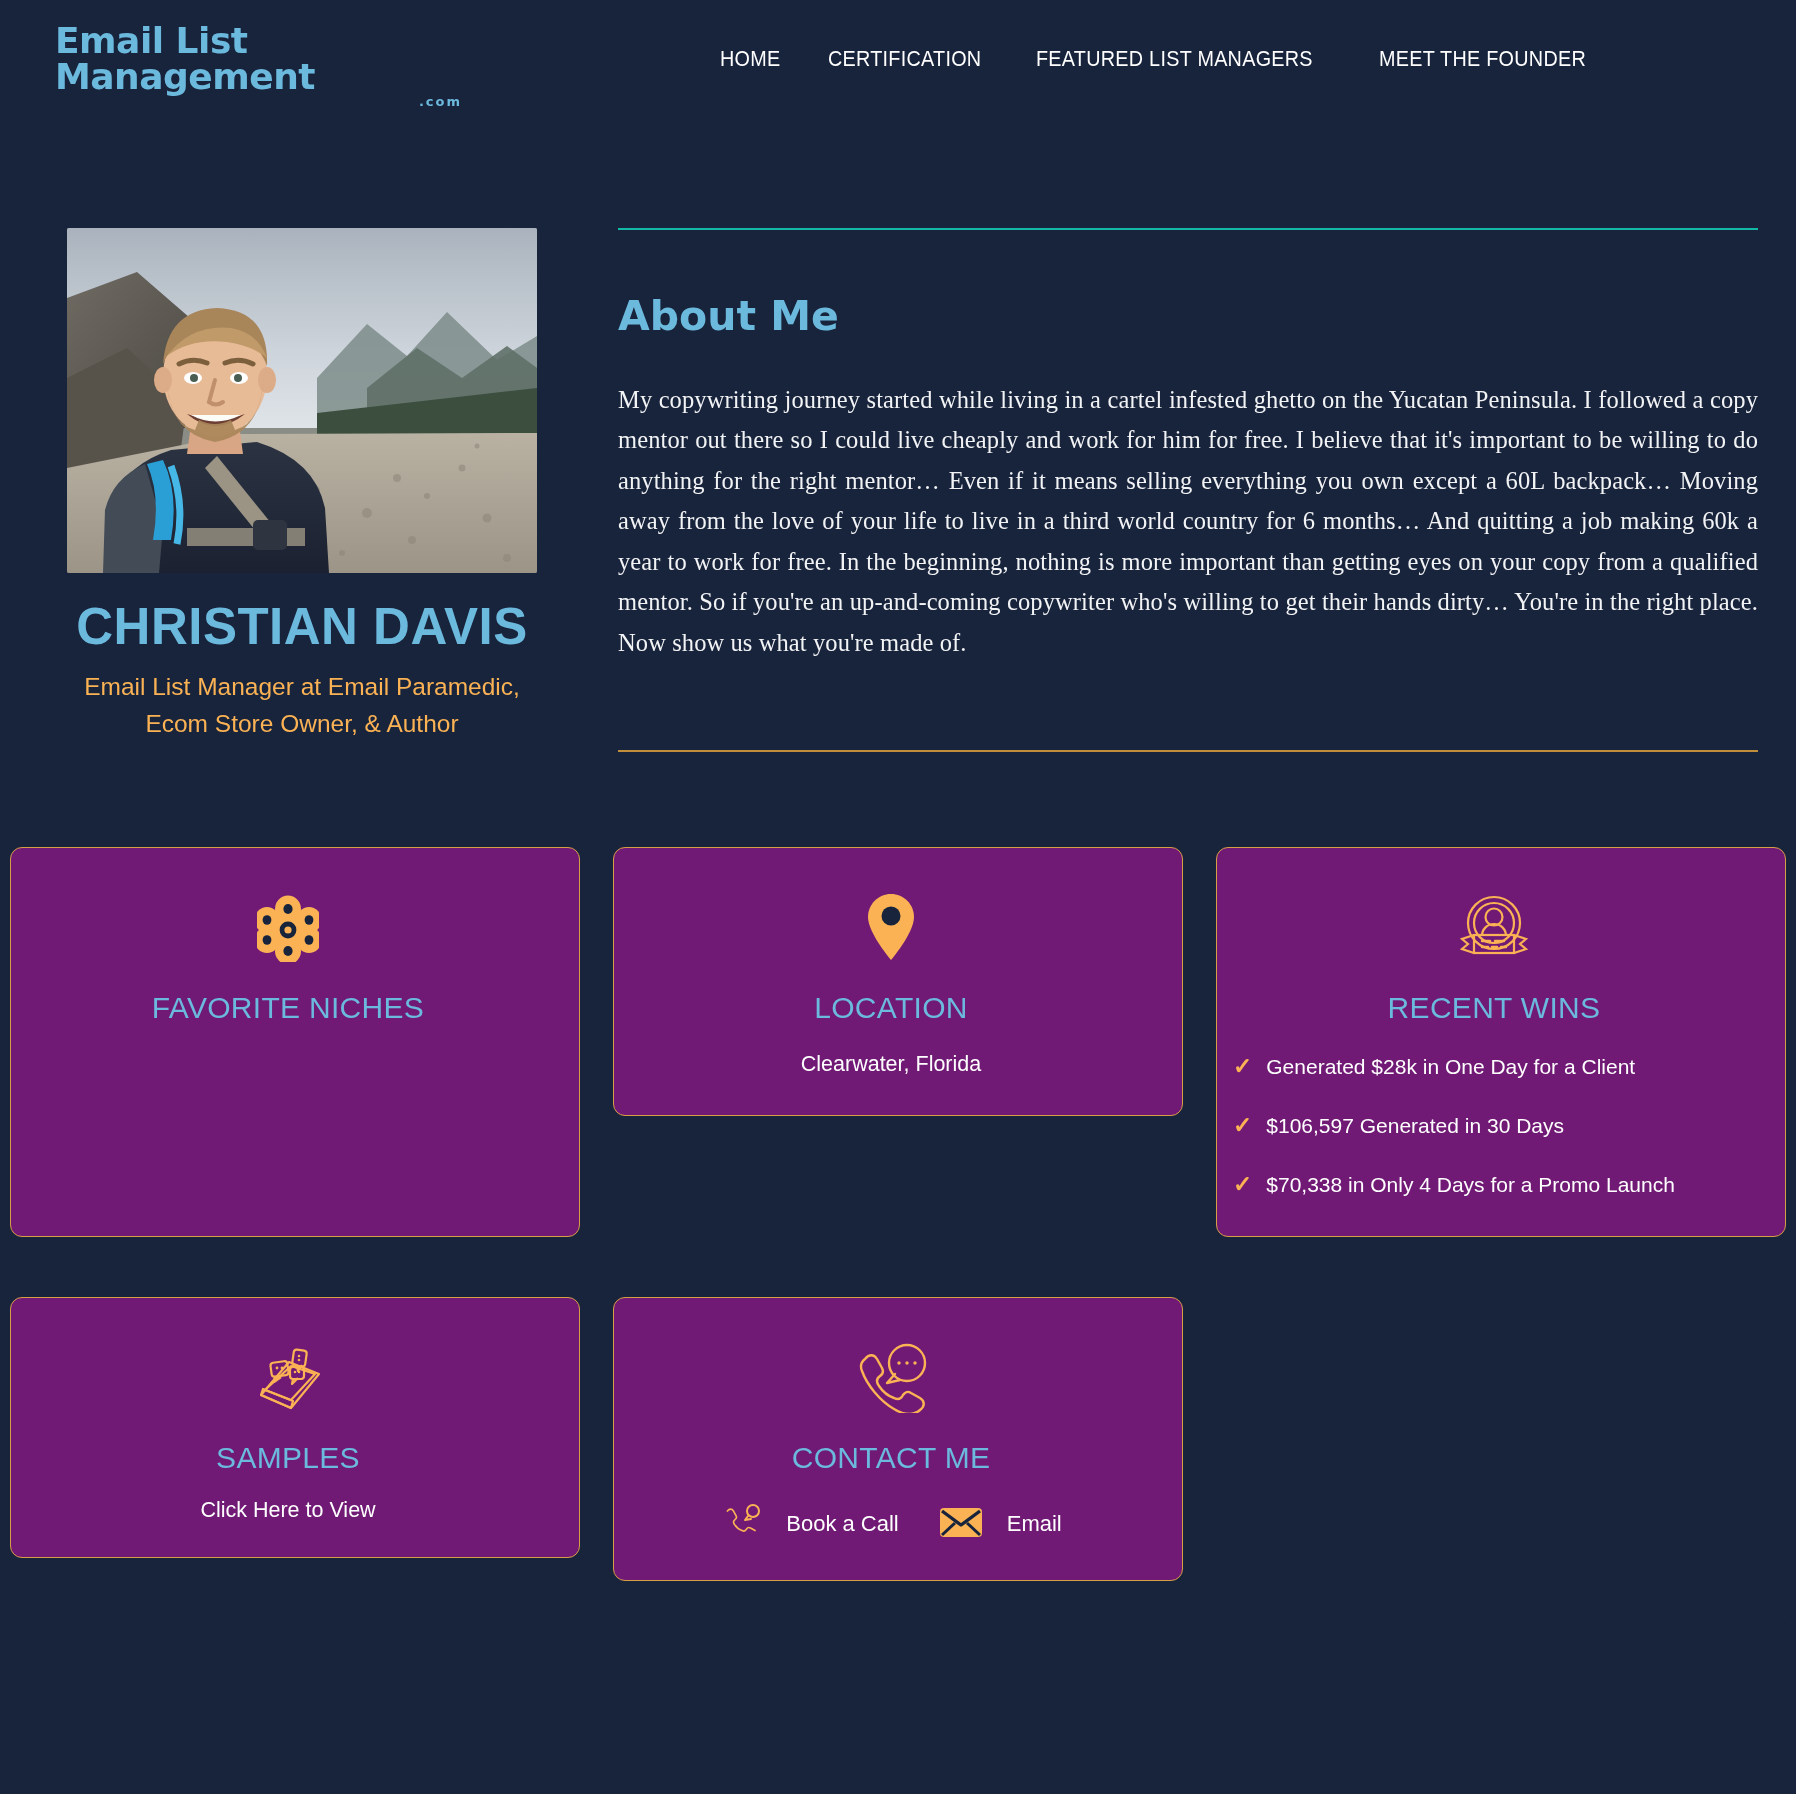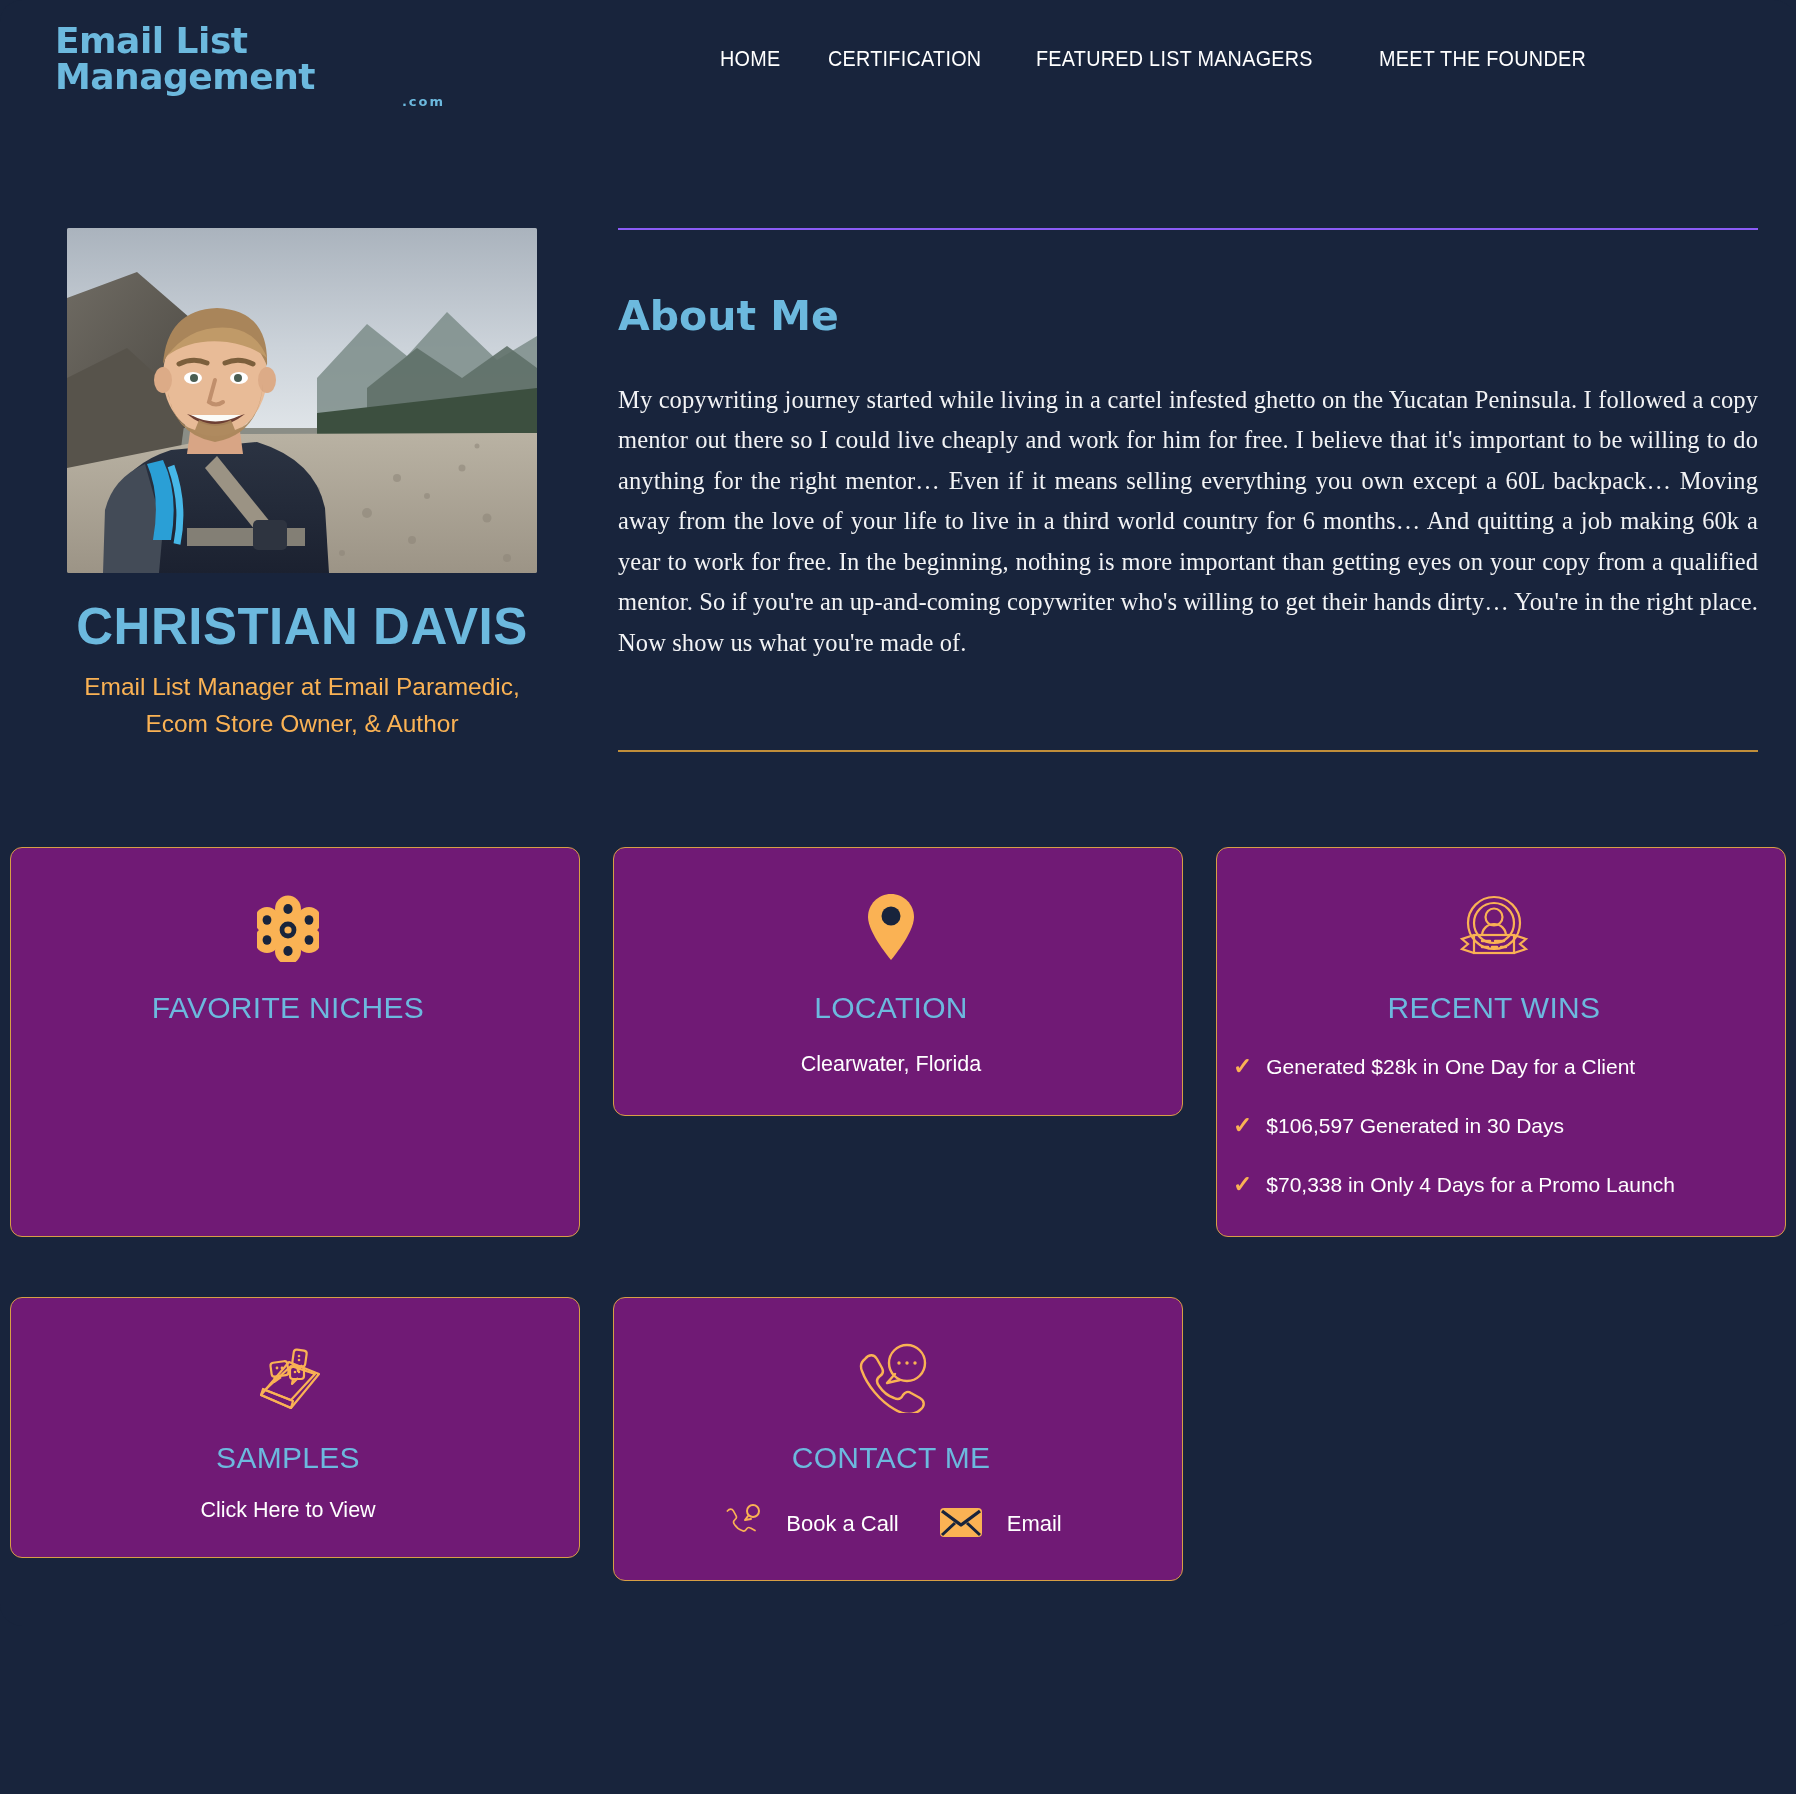--- a/index.html
+++ b/index.html
@@ -28,21 +28,21 @@
   .logo-main {
     font-size: 36px;
     font-weight: bold;
     color: #6cb9de;
     letter-spacing: -0.5px;
     line-height: 1;
     font-family: "DejaVu Sans", sans-serif;
   }
   .logo-dotcom {
     position: absolute;
-    right: 55px;
+    right: 38px;
     bottom: -14px;
     font-size: 13px;
     letter-spacing: 2px;
     color: #6cb9de;
     font-weight: bold;
     font-family: "DejaVu Sans", sans-serif;
   }
   .nav {
     display: flex;
     align-items: center;
@@ -96,21 +96,21 @@
     color: #fab254;
     line-height: 1.5;
     padding: 0 40px;
   }
 
   .about-col {
     flex: 1;
     padding: 0 38px 0 38px;
   }
   .about-inner {
-    border-top: 2px solid #8b5cf6;
+    border-top: 2px solid #14b8a6;
     border-bottom: 2px solid #c08e3a;
     padding: 62px 0 50px 0;
     min-height: 524px;
   }
   .about-title {
     font-size: 41px;
     font-weight: bold;
     color: #6cb9de;
     margin-bottom: 40px;
     font-family: "DejaVu Sans", sans-serif;

